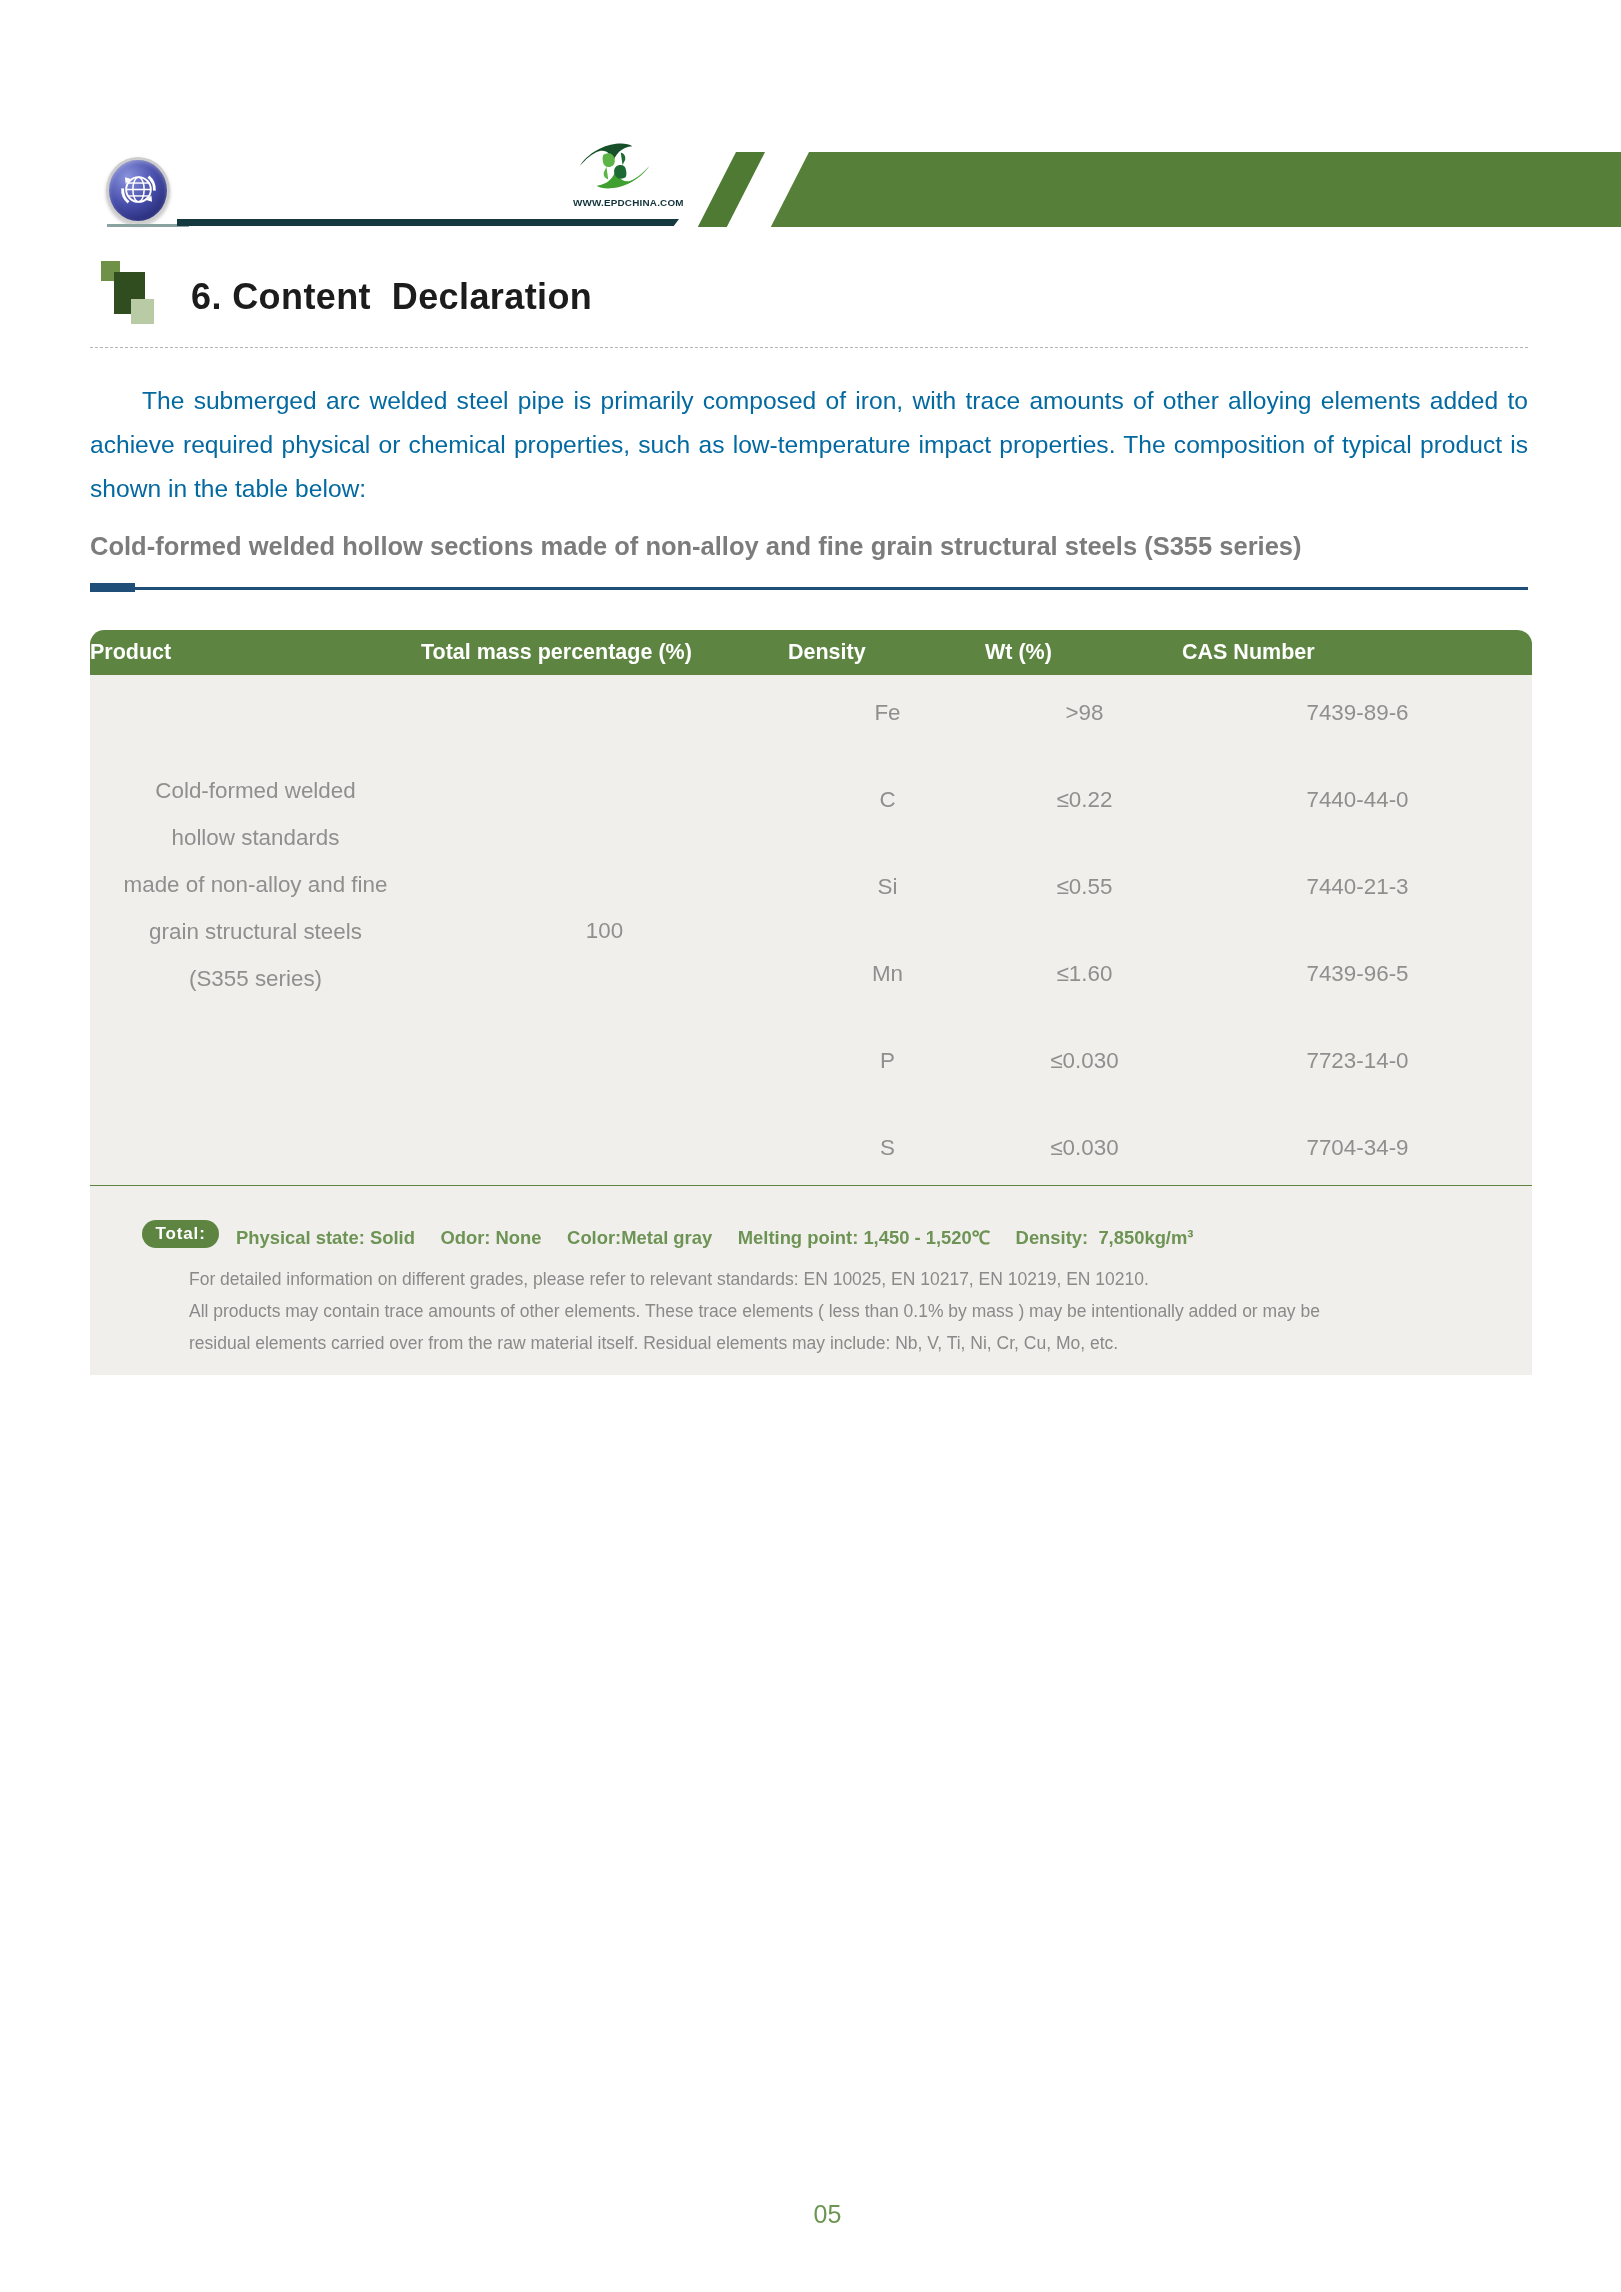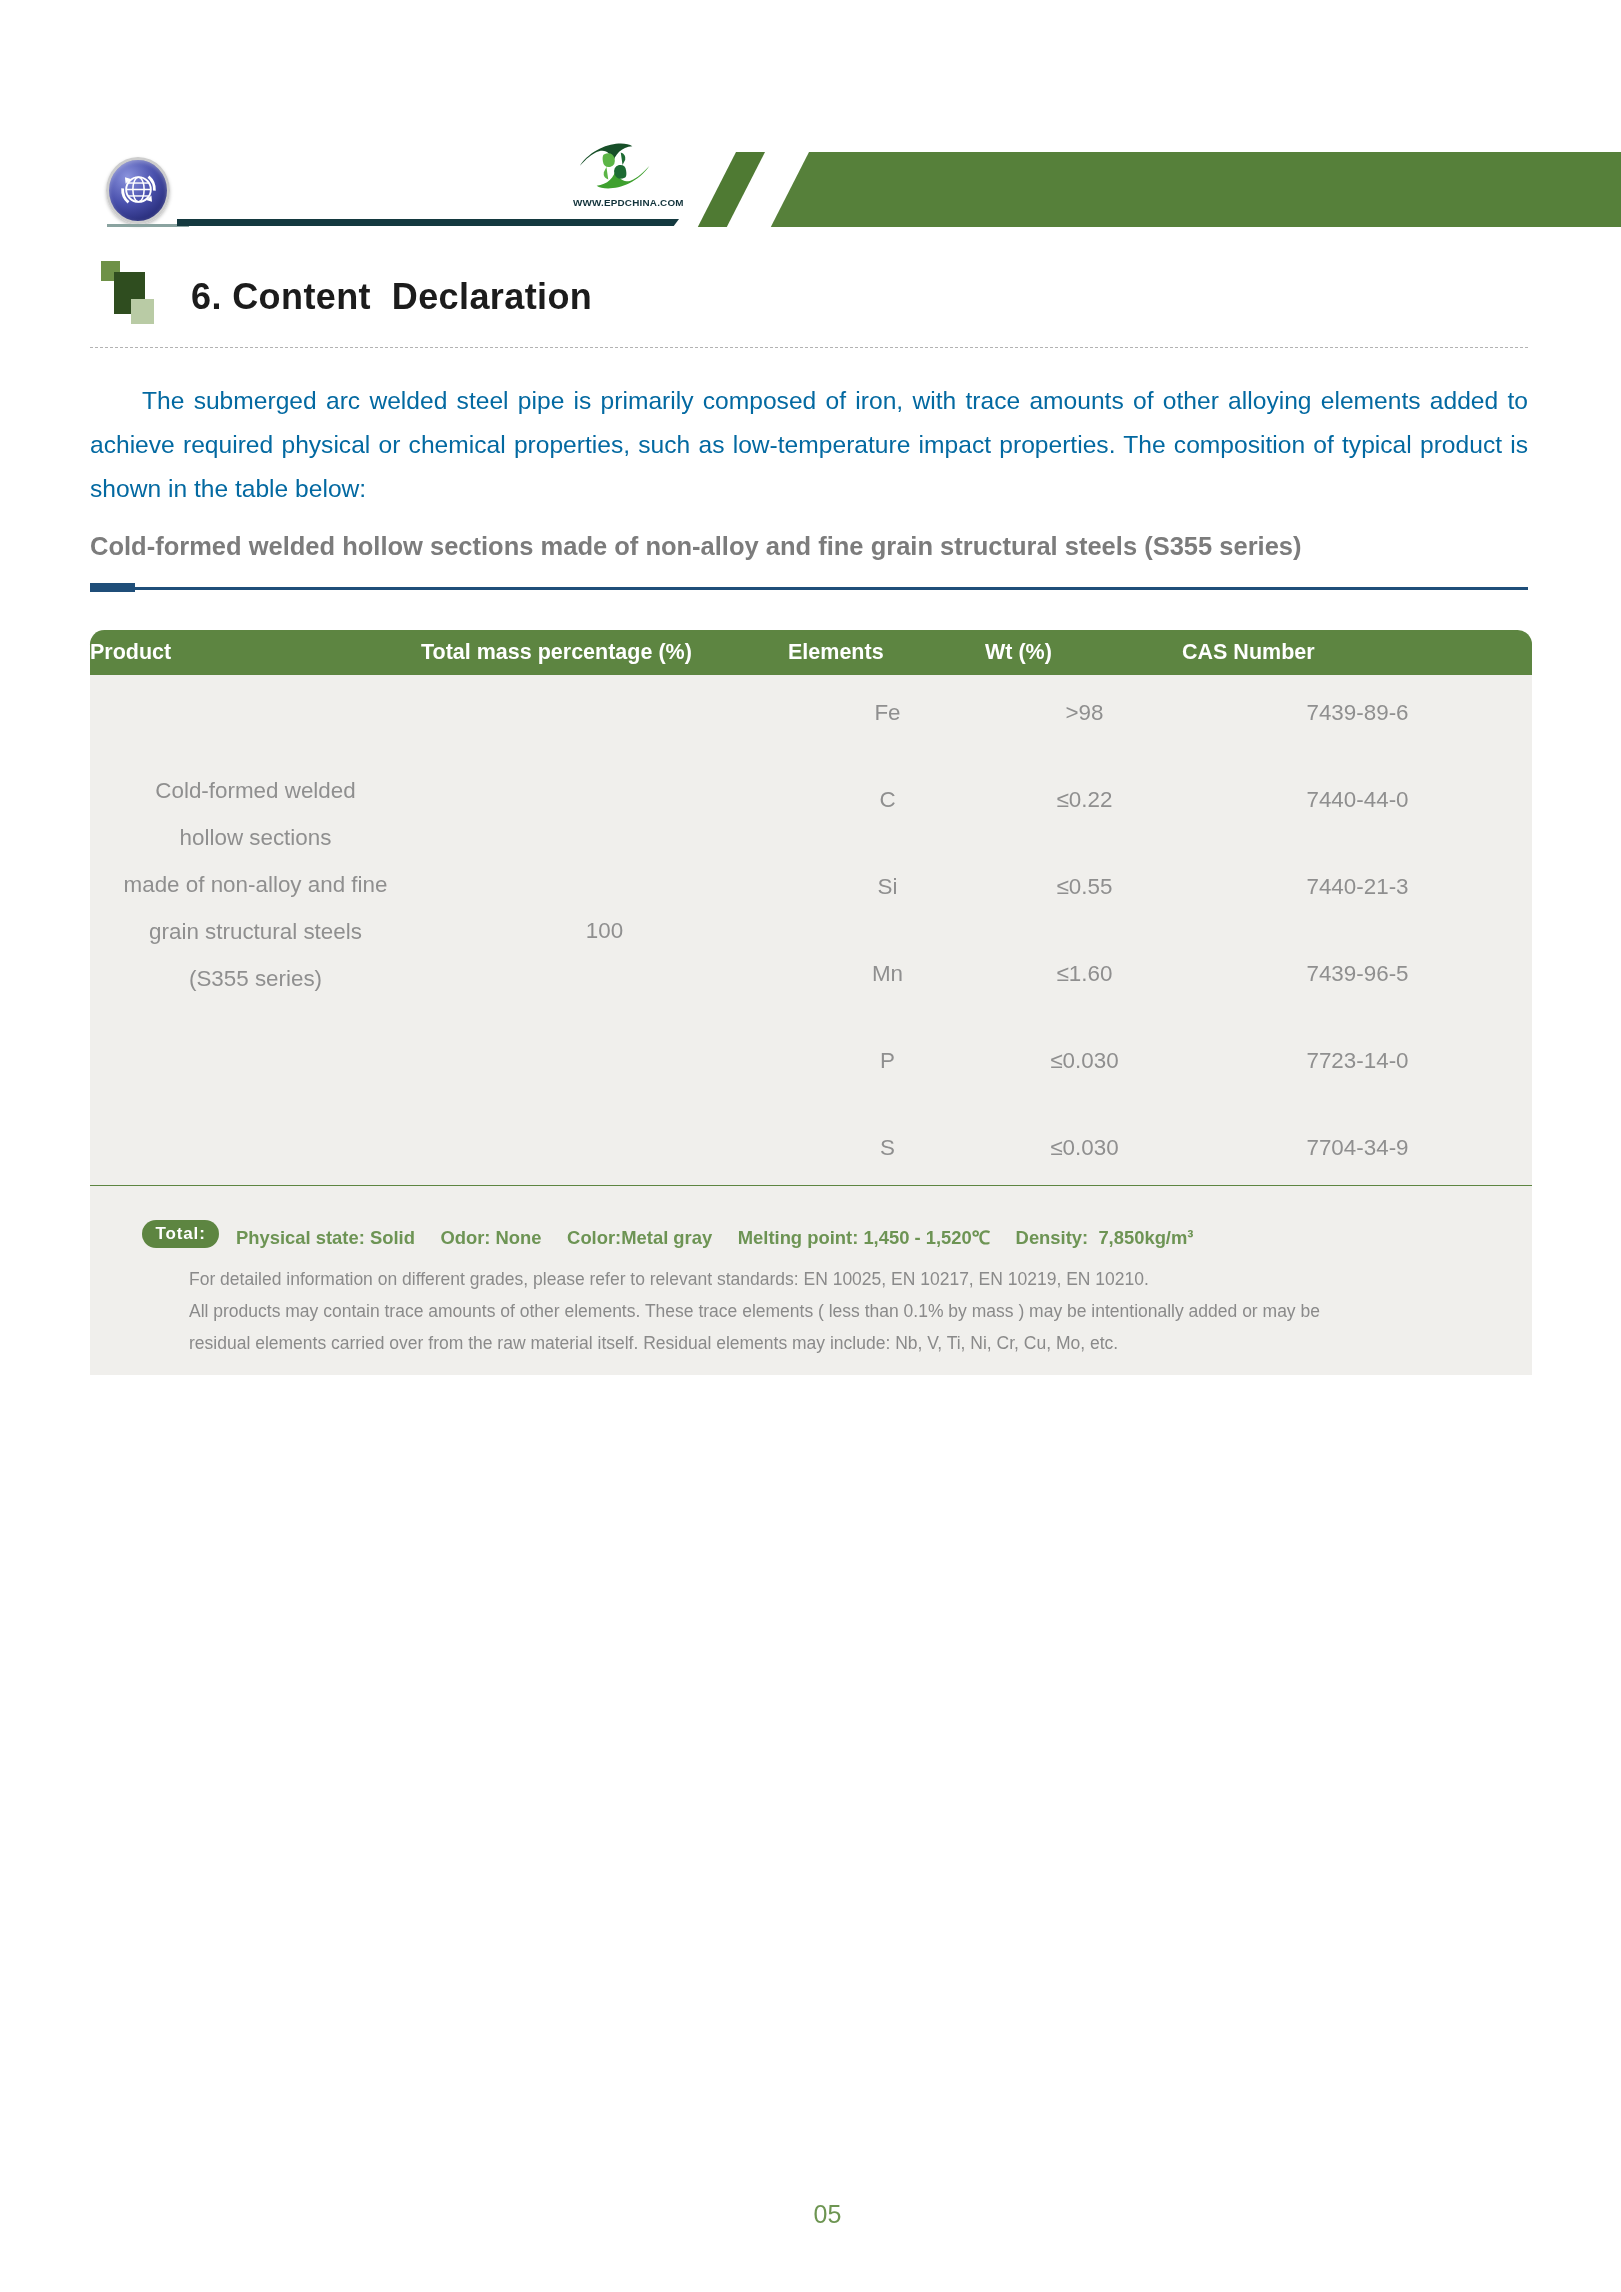--- a/index.html
+++ b/index.html
@@ -151,29 +151,29 @@
 
   <h2 class="tbl-subtitle">Cold-formed welded hollow sections made of non-alloy and fine grain structural steels (S355 series)</h2>
   <div class="subtitle-rule-thick"></div>
   <div class="subtitle-rule-thin"></div>
 
   <div class="tbl">
 
     <div class="tbl-head">
       <div class="th">Product</div>
       <div class="th">Total mass percentage (%)</div>
-      <div class="th">Elements</div>
+      <div class="th">Density</div>
       <div class="th">Wt (%)</div>
       <div class="th">CAS Number</div>
     </div>
 
     <div class="tbl-body">
       <div class="cell-product">
         <div>Cold-formed welded</div>
-        <div>hollow sections</div>
+        <div>hollow standards</div>
         <div>made of non-alloy and fine</div>
         <div>grain structural steels</div>
         <div>(S355 series)</div>
       </div>
       <div class="cell-mass">100</div>
 
       <div class="rows-grid">
         <div class="el-row">
           <div>Fe</div>
           <div>&gt;98</div>

